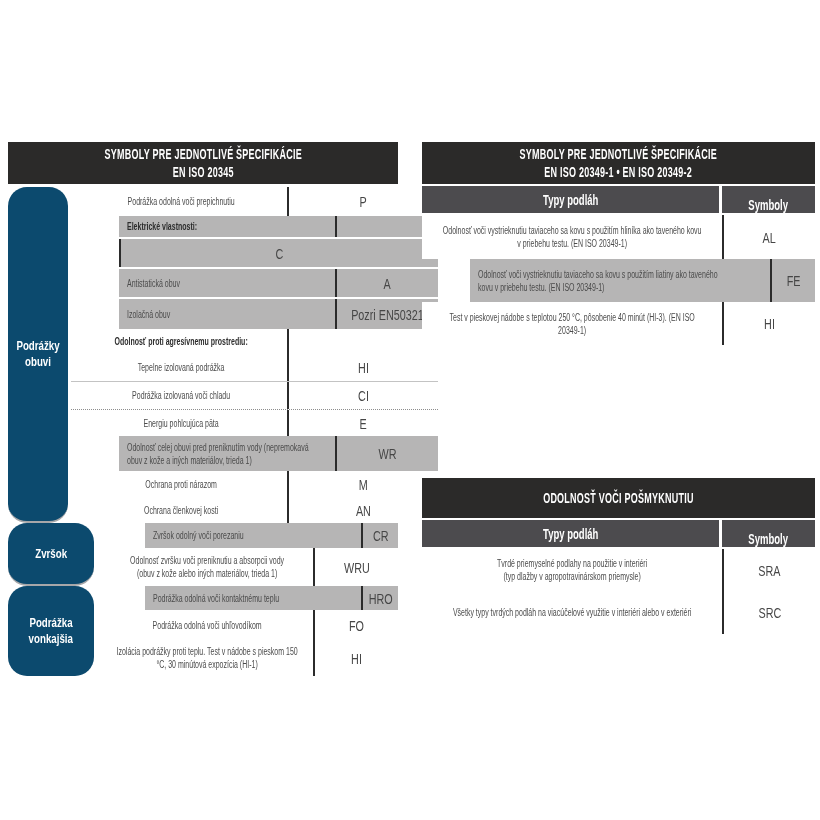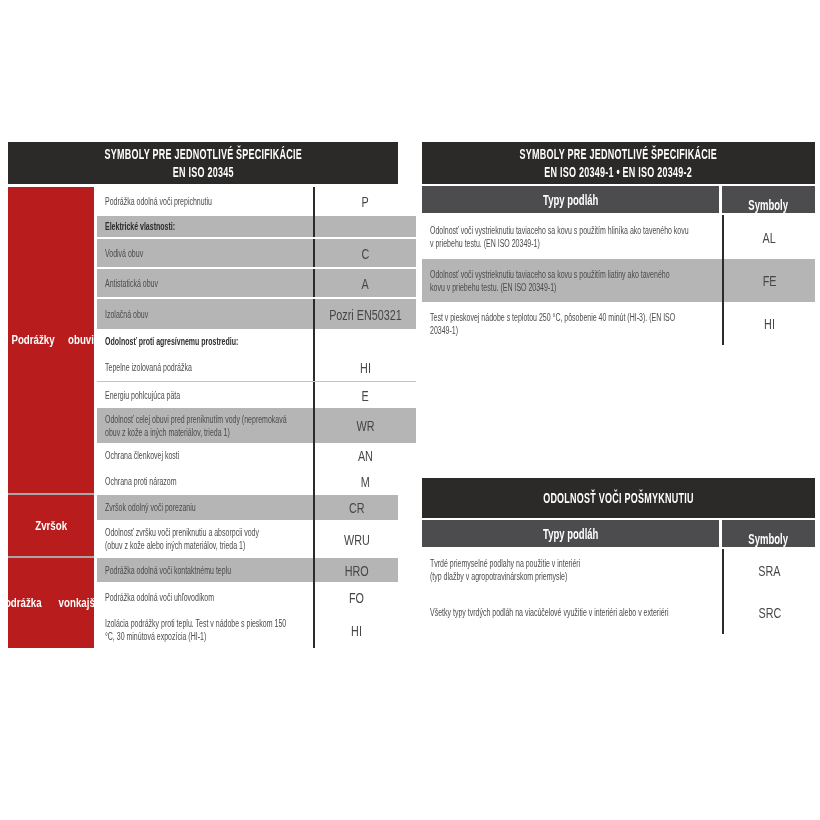--- a/index.html
+++ b/index.html
@@ -23,43 +23,43 @@
   .subhead .c1{width:297px;background:#4c4b4e;display:flex;align-items:center;justify-content:center;}
   .subhead .gap{width:3px;background:#ffffff;}
   .subhead .c2{flex:1;background:#4c4b4e;display:flex;align-items:flex-end;justify-content:center;}
   .subhead span{display:inline-block;color:#fff;font-weight:bold;font-size:14px;
                 white-space:nowrap;transform:scaleX(.68);}
 
   
   .lbody{margin-top:3px;}
   .rbody{margin-top:2px;}
   .lgroup{display:flex;}
-  .gcell{width:86px;margin-right:3px;background:#b91c1c;display:flex;flex-direction:row;
-         align-items:center;justify-content:center;box-sizing:border-box;}
+  .gcell{width:86px;margin-right:3px;background:#0c4a6e;display:flex;flex-direction:column;
+         align-items:center;justify-content:center;box-sizing:border-box;border-radius:19px;}
   .gcell.sep{border-bottom:2px solid #a7a7a9;}
   .gl{display:block;color:#fff;font-weight:bold;font-size:13.5px;line-height:16px;
       white-space:nowrap;transform:scaleX(.72);transform-origin:50% 50%;}
   .lrows{flex:1;display:flex;flex-direction:column;}
 
   .lrow,.rrow{display:flex;box-sizing:border-box;}
   .lrow .desc{width:216px;box-sizing:border-box;padding:2px 4px 2px 8px;display:flex;
               flex-direction:column;justify-content:center;overflow:hidden;}
   .lrow .sym{flex:1;border-left:2px solid #2b2b2b;display:flex;align-items:center;justify-content:center;}
   .rrow .rdesc{width:300px;box-sizing:border-box;padding:3px 8px 3px 8px;display:flex;
                flex-direction:column;justify-content:center;overflow:hidden;}
   .rrow .rsym{flex:1;border-left:2px solid #2b2b2b;display:flex;align-items:center;justify-content:center;}
 
   .ln{display:block;white-space:nowrap;width:143%;transform:scaleX(.70);transform-origin:0 50%;
       font-size:10px;line-height:13px;color:#4b4b4b;}
   .hdr .ln{font-weight:bold;color:#2d2d2d;}
   .symtxt{display:inline-block;white-space:nowrap;transform:scaleX(.72);transform-origin:50% 50%;
           font-size:15px;color:#464646;}
 
-  .w{background:#ffffff;}
-  .g{background:#b6b5b5;}
+  .w{background:#ffffff;text-align:center;}
+  .g{background:#b6b5b5;margin-left:48px;}
   .div-w{border-bottom:2px solid #ffffff;}
   .div-s{border-bottom:1px solid #c3c3c3;}
   .div-d{border-bottom:1px dotted #8d8d8d;}
 </style>
 </head>
 <body>
 
 <div class="canvas">
 
   <div class="tbl" id="tbl-left">
@@ -85,23 +85,20 @@
           </div>
           <div class="lrow g hdr div-w" style="height:23px">
             <div class="desc">
               <span class="ln">Elektrické vlastnosti:</span>
             </div>
             <div class="sym">
                 <span class="symtxt"></span>
               </div>
           </div>
           <div class="lrow g div-w" style="height:30px">
-            <div class="desc">
-              <span class="ln">Vodivá obuv</span>
-            </div>
             <div class="sym">
                 <span class="symtxt">C</span>
               </div>
           </div>
           <div class="lrow g div-w" style="height:30px">
             <div class="desc">
               <span class="ln">Antistatická obuv</span>
             </div>
             <div class="sym">
                 <span class="symtxt">A</span>
@@ -122,53 +119,61 @@
             <div class="sym">
                 <span class="symtxt"></span>
               </div>
           </div>
           <div class="lrow w div-s" style="height:29px">
             <div class="desc">
               <span class="ln">Tepelne izolovaná podrážka</span>
             </div>
             <div class="sym">
                 <span class="symtxt">HI</span>
+              </div>
+          </div>
+          <div class="lrow w div-d" style="height:28px">
+            <div class="desc">
+              <span class="ln">Podrážka izolovaná voči chladu</span>
+            </div>
+            <div class="sym">
+                <span class="symtxt">CI</span>
               </div>
           </div>
           <div class="lrow w" style="height:26px">
             <div class="desc">
               <span class="ln">Energiu pohlcujúca päta</span>
             </div>
             <div class="sym">
                 <span class="symtxt">E</span>
               </div>
           </div>
           <div class="lrow g" style="height:35px">
             <div class="desc">
               <span class="ln">Odolnosť celej obuvi pred preniknutím vody (nepremokavá</span>
               <span class="ln">obuv z kože a iných materiálov, trieda 1)</span>
             </div>
             <div class="sym">
                 <span class="symtxt">WR</span>
               </div>
           </div>
+          <div class="lrow w" style="height:27px">
+            <div class="desc">
+              <span class="ln">Ochrana proti nárazom</span>
+            </div>
+            <div class="sym">
+                <span class="symtxt">M</span>
+              </div>
+          </div>
           <div class="lrow w" style="height:25px">
             <div class="desc">
               <span class="ln">Ochrana členkovej kosti</span>
             </div>
             <div class="sym">
                 <span class="symtxt">AN</span>
-              </div>
-          </div>
-          <div class="lrow w" style="height:27px">
-            <div class="desc">
-              <span class="ln">Ochrana proti nárazom</span>
-            </div>
-            <div class="sym">
-                <span class="symtxt">M</span>
               </div>
           </div>
         </div>
       </div>
 
       <div class="lgroup">
         <div class="gcell sep">
           <span class="gl">Zvršok</span>
         </div>
         <div class="lrows">

